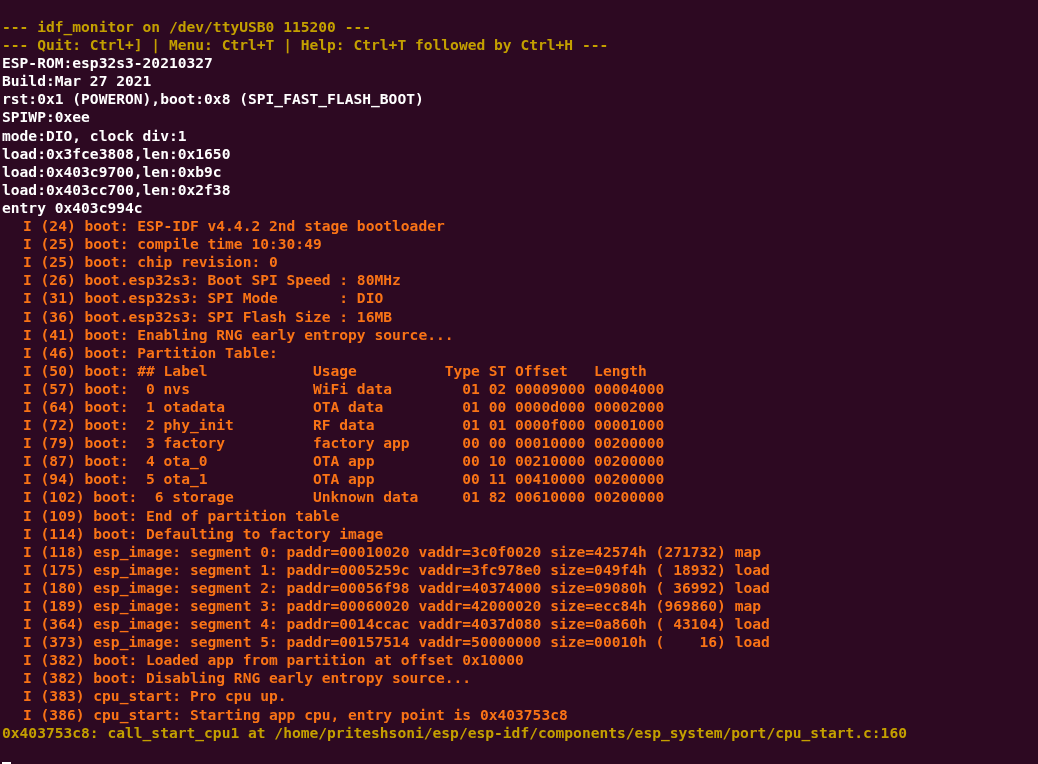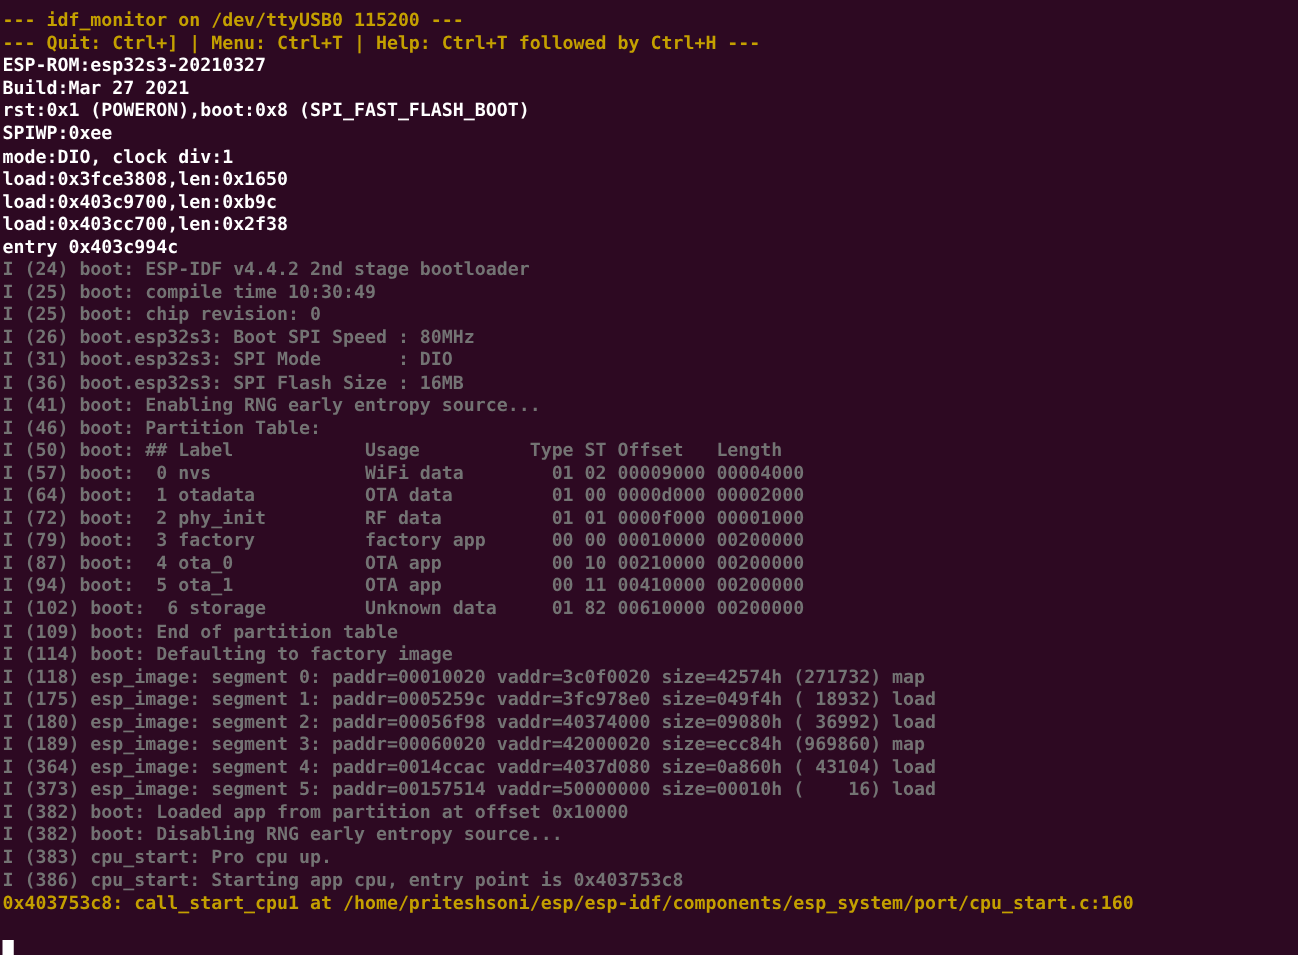--- a/index.html
+++ b/index.html
@@ -13,40 +13,40 @@
     height: 764px;
     overflow: hidden;
     font-family: "DejaVu Sans Mono", "Liberation Mono", monospace;
   }
   #terminal {
     position: relative;
     width: 1038px;
     height: 764px;
     background: #2d0922;
     box-sizing: border-box;
-    padding: 8px 0 0 2px;
+    padding: 18px 0 0 2px;
   }
   .screen {
     display: block;
     font-family: "DejaVu Sans Mono", "Liberation Mono", monospace;
     font-size: 14.6px;
     line-height: 18.1px;
     letter-spacing: 0px;
     white-space: pre;
     font-weight: 700;
     -webkit-font-smoothing: antialiased;
   }
   .line {
     white-space: pre;
     height: 18.1px;
     font-weight: 700;
   }
   .c-yellow { color: #c4a000; }
   .c-white  { color: #ffffff; }
-  .c-green  { color: #737373; }
+  .c-green  { color: #f97316; margin-left: 21px; }
   .cursor-line {
     position: relative;
     height: 18.1px;
   }
   .cursor {
     display: inline-block;
     width: 9px;
     height: 16px;
     background: #ffffff;
     vertical-align: -3px;

